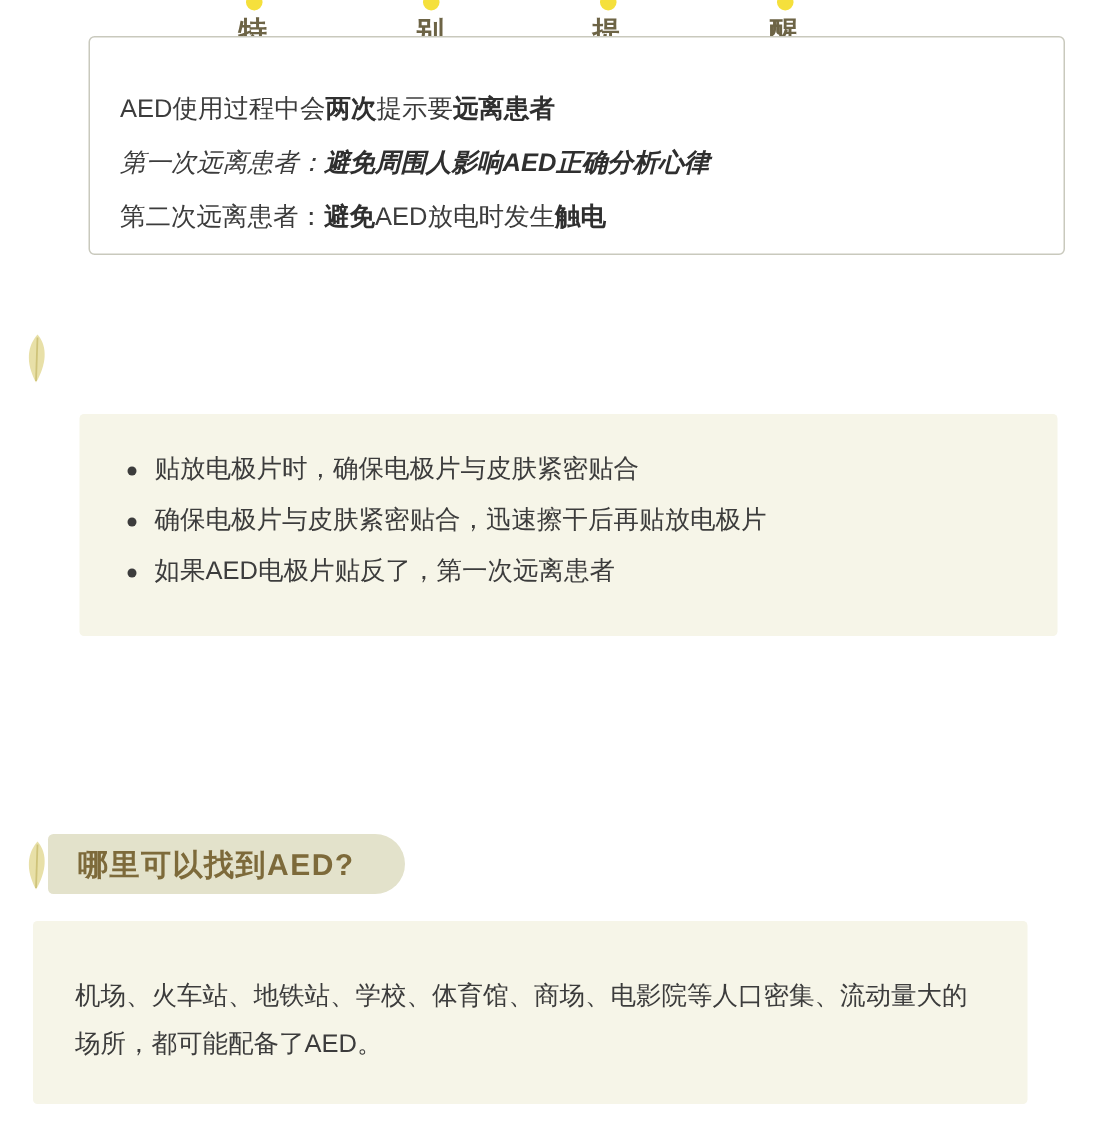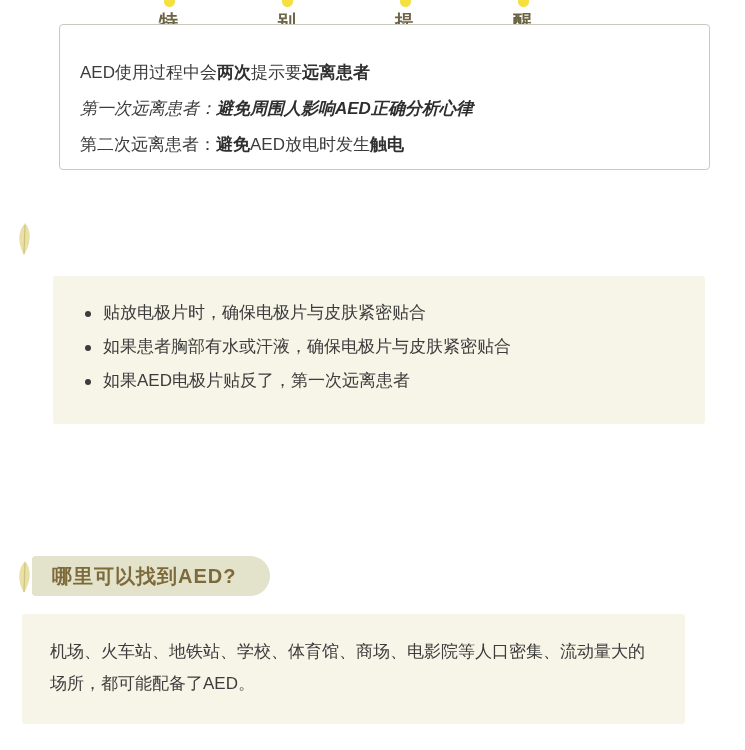--- a/index.html
+++ b/index.html
@@ -151,21 +151,21 @@
     width: 652px;
     padding: 22px 28px 24px 28px;
     box-sizing: border-box;
     margin-left: 31px;
   }
   #where-section { left: 0; top: 556px; width: 739px; }
   #where-panel {
     left: 22px;
     top: 614px;
     width: 663px;
-    padding: 22px 28px 24px 28px;
+    padding: 34px 28px 24px 28px;
     box-sizing: border-box;
   }
 </style>
 </head>
 <body>
 
 <div class="badge-row">
   <div class="badge badge-1">
     <div class="dot"></div>
     <div class="char">特</div>
@@ -201,21 +201,21 @@
     <svg width="22" height="34" viewBox="0 0 22 34">
       <path d="M11 1 C4 9, 3 20, 10 33 C17 21, 18 9, 11 1 Z" fill="#e8e0a8"></path>
       <path d="M11 3 L10 32" stroke="#cfc37a" stroke-width="1.2" fill="none"></path>
     </svg>
   </span>
 </div>
 
 <div class="panel" id="notice-panel">
   <ul class="bullets">
     <li>贴放电极片时，确保电极片与皮肤紧密贴合</li>
-    <li>如果患者胸部有水或汗液，确保电极片与皮肤紧密贴合</li>
+    <li>确保电极片与皮肤紧密贴合，迅速擦干后再贴放电极片</li>
     <li>如果AED电极片贴反了，第一次远离患者</li>
   </ul>
 </div>
 
 <div class="section-head" id="where-section">
   <div class="tag">
     <span class="tag-text">哪里可以找到AED?</span>
   </div>
   <span class="leaf">
     <svg width="22" height="34" viewBox="0 0 22 34">

